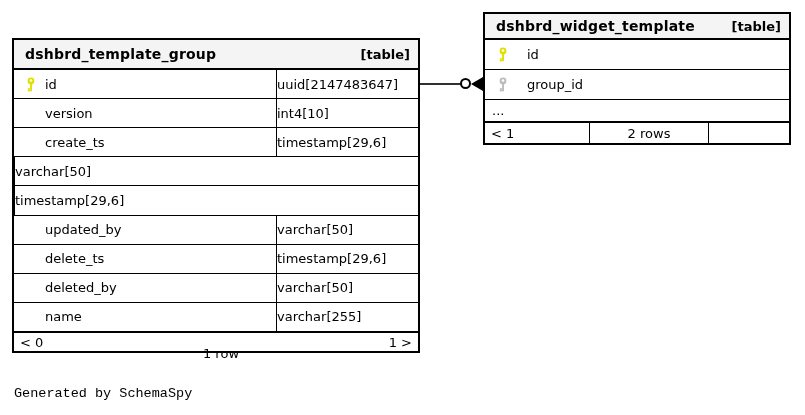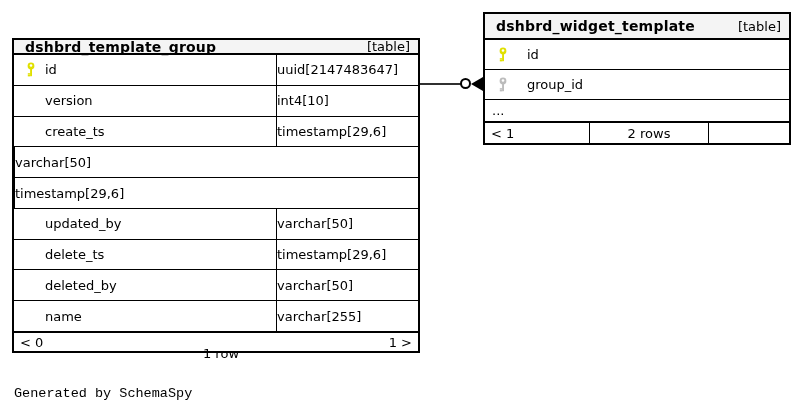--- a/index.html
+++ b/index.html
@@ -12,24 +12,24 @@
     position:absolute;background:#fff;border:2.5px solid var(--border,#000);
     box-sizing:border-box;display:flex;flex-direction:column;
   }
   .tbl-0{left:12px;top:38px;width:408px;height:315px;}
   .tbl-1{left:483px;top:12px;width:308px;height:133px;border-width:2px;}
   .tbl-header{
     background:var(--header-bg,#f4f4f4);border-bottom:2px solid var(--border,#000);
     display:flex;justify-content:space-between;align-items:center;
     padding:0 8px 0 11px;box-sizing:border-box;flex:0 0 auto;
   }
-  .tbl-0 .tbl-header{height:15px;text-align:right;}
+  .tbl-0 .tbl-header{height:30px;text-align:right;}
   .tbl-1 .tbl-header{height:26px;gap:16px;}
   .tbl-name{font-weight:700;font-size:14px;letter-spacing:.2px;}
-  .tbl-tag{font-weight:400;font-size:13px;}
+  .tbl-tag{font-weight:700;font-size:13px;}
   .tbl-rows{flex:1 1 auto;display:flex;flex-direction:column;min-height:0;}
   .col-row{flex:1 1 auto;display:flex;align-items:stretch;border-top:1.5px solid var(--border,#000);min-height:0;}
   .tbl-rows .col-row:first-child{border-top:none;}
   .col-row.ellipsis{flex:0 0 21px;}
   .name-cell{display:flex;align-items:center;min-width:0;}
   .tbl-0 .name-cell{flex:0 0 262px;}
   .tbl-1 .name-cell{flex:1 1 auto;}
   .key-wrap{width:16px;display:flex;align-items:center;justify-content:center;flex:0 0 16px;}
   .tbl-0 .key-wrap{margin-left:9px;}
   .tbl-1 .key-wrap{margin-left:10px;}

